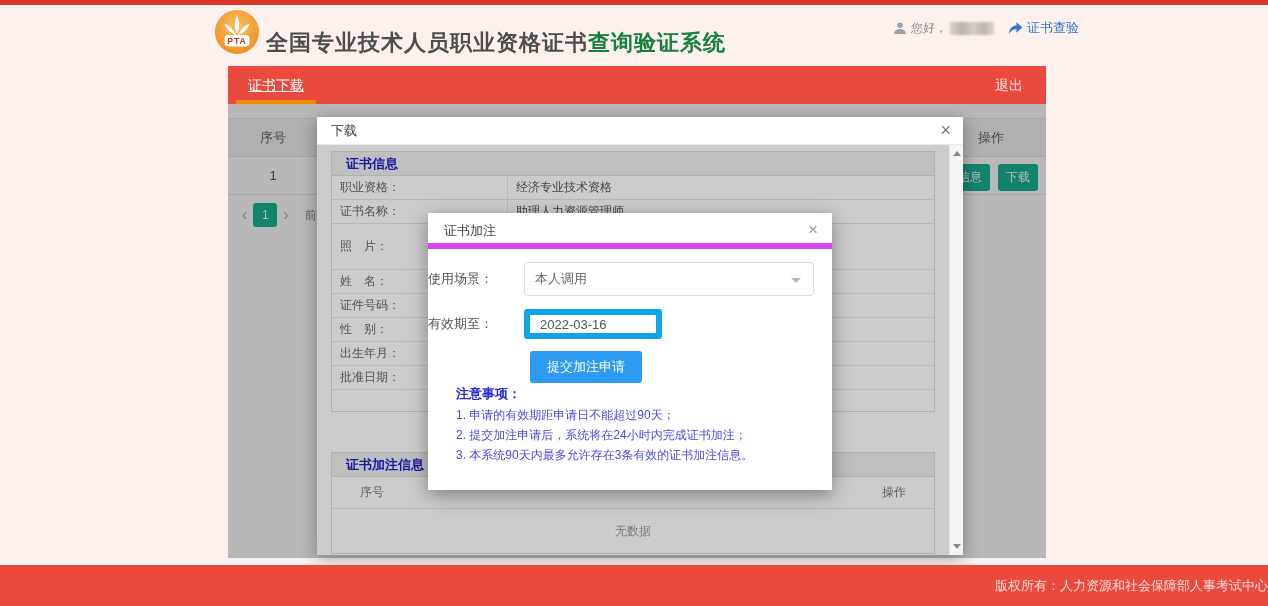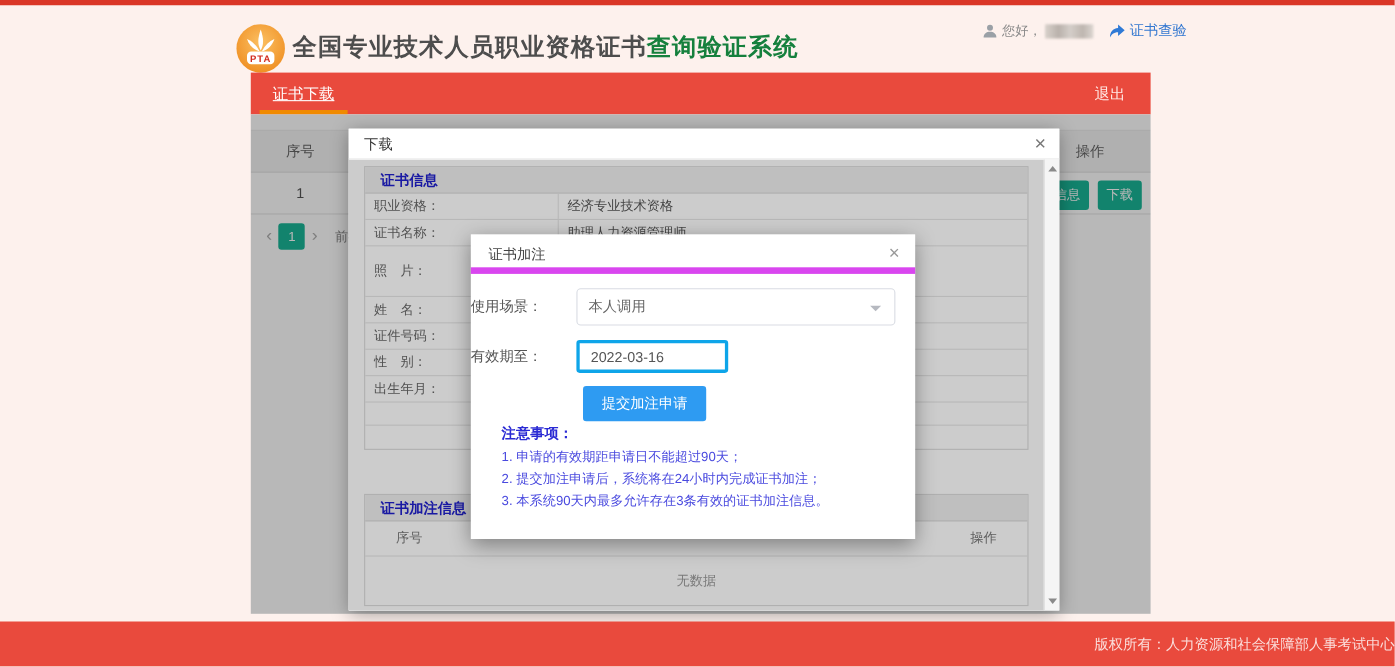--- a/index.html
+++ b/index.html
@@ -8,21 +8,21 @@
     position:relative;
     background:#fdf1ed;
     font-family:"Liberation Sans","DejaVu Sans",sans-serif;
     color:#555;
   }
   
   .top-strip { position:absolute; top:0; left:0; width:1268px; height:5px; background:#da3627; }
 
   
   .header { position:absolute; top:5px; left:0; width:1268px; height:61px; background:#fdf1ed; }
-  .logo { position:absolute; left:214px; top:16px; width:46px; height:46px; }
+  .logo { position:absolute; left:214px; top:4px; width:46px; height:46px; }
   .page-title { position:absolute; left:266px; top:23px; font-size:22px; font-weight:bold; color:#4d4d4d; letter-spacing:1px; white-space:nowrap; }
   .page-title .accent { color:#15803d; }
   .user-info { position:absolute; left:893px; top:14px; display:flex; align-items:center; font-size:12px; color:#888; white-space:nowrap; }
   .user-info .icon-person { margin-right:4px; }
   .masked-name { display:inline-block; width:44px; height:13px; margin-left:3px; border-radius:1px;
     background:linear-gradient(90deg,#d9d2cc 0%,#b9b1ab 28%,#d4cec9 52%,#beb6b0 78%,#dcd6d1 100%);
     filter:blur(0.8px); }
   .verify-link { display:flex; align-items:center; margin-left:14px; color:#3478d0; font-size:13px; text-decoration:none; cursor:pointer; }
   .verify-link .icon-share { margin-right:4px; }
 
@@ -77,21 +77,21 @@
 
   
   .an-modal { position:absolute; left:428px; top:213px; width:404px; height:277px; background:#fff; box-shadow:0 5px 18px rgba(0,0,0,0.38); }
   .an-titlebar { height:36px; line-height:36px; padding:0 16px; font-size:13px; color:#444; border-bottom:6px solid #d946ef; position:relative; }
   .an-close { position:absolute; right:14px; top:0; font-size:17px; color:#999; cursor:pointer; line-height:34px; }
   .form-row { display:flex; align-items:center; margin-top:13px; }
   .form-lbl { width:96px; text-align:left; font-size:13px; color:#555; padding-right:6px; }
   .sel-box { position:relative; margin-left:0; width:290px; height:34px; border:1px solid #d9dce3; border-radius:4px; background:#fff; cursor:pointer; }
   .sel-box .sel-text { display:block; line-height:32px; padding-left:10px; font-size:13px; color:#666; }
   .caret-down { position:absolute; right:12px; top:15px; width:0; height:0; border-left:5px solid transparent; border-right:5px solid transparent; border-top:5px solid #b6b9c0; }
-  .date-input { width:138px; height:30px; border:3px solid #0ea5e9; border-radius:3px; padding:0 10px; font-size:13px; color:#555; font-family:inherit; }
+  .date-input { width:138px; height:30px; border:6px solid #0ea5e9; border-radius:3px; padding:0 10px; font-size:13px; color:#555; font-family:inherit; }
   .btn-submit { margin:12px 0 0 102px; height:32px; padding:0 17px; background:#2e9bf2; border:none; border-radius:3px; color:#fff; font-size:13px; cursor:pointer; font-family:inherit; }
   .notes { margin:2px 0 0 28px; }
   .notes-title { font-size:13px; font-weight:bold; color:#2a2ad4; }
   .note-line { margin-top:5px; font-size:12px; color:#4a4adf; line-height:15px; }
 
   
   .footer { position:absolute; left:0; top:565px; width:1268px; height:41px; background:#e94a3d; text-align:right; line-height:41px; font-size:13px; color:rgba(255,255,255,0.82); }
 </style>
 </head>
 <body>
@@ -191,20 +191,21 @@
       </div>
       <div class="info-row">
         <div class="lbl">性　别：</div>
         <div class="val"></div>
       </div>
       <div class="info-row">
         <div class="lbl">出生年月：</div>
         <div class="val"></div>
       </div>
       <div class="info-row">
+        <div class="lbl">批准日期：</div>
         <div class="val"></div>
       </div>
       <div class="info-row">
         <div class="lbl"></div>
         <div class="val"></div>
       </div>
     </div>
 
     <div class="info-table anno-table">
       <div class="section-head">证书加注信息</div>

